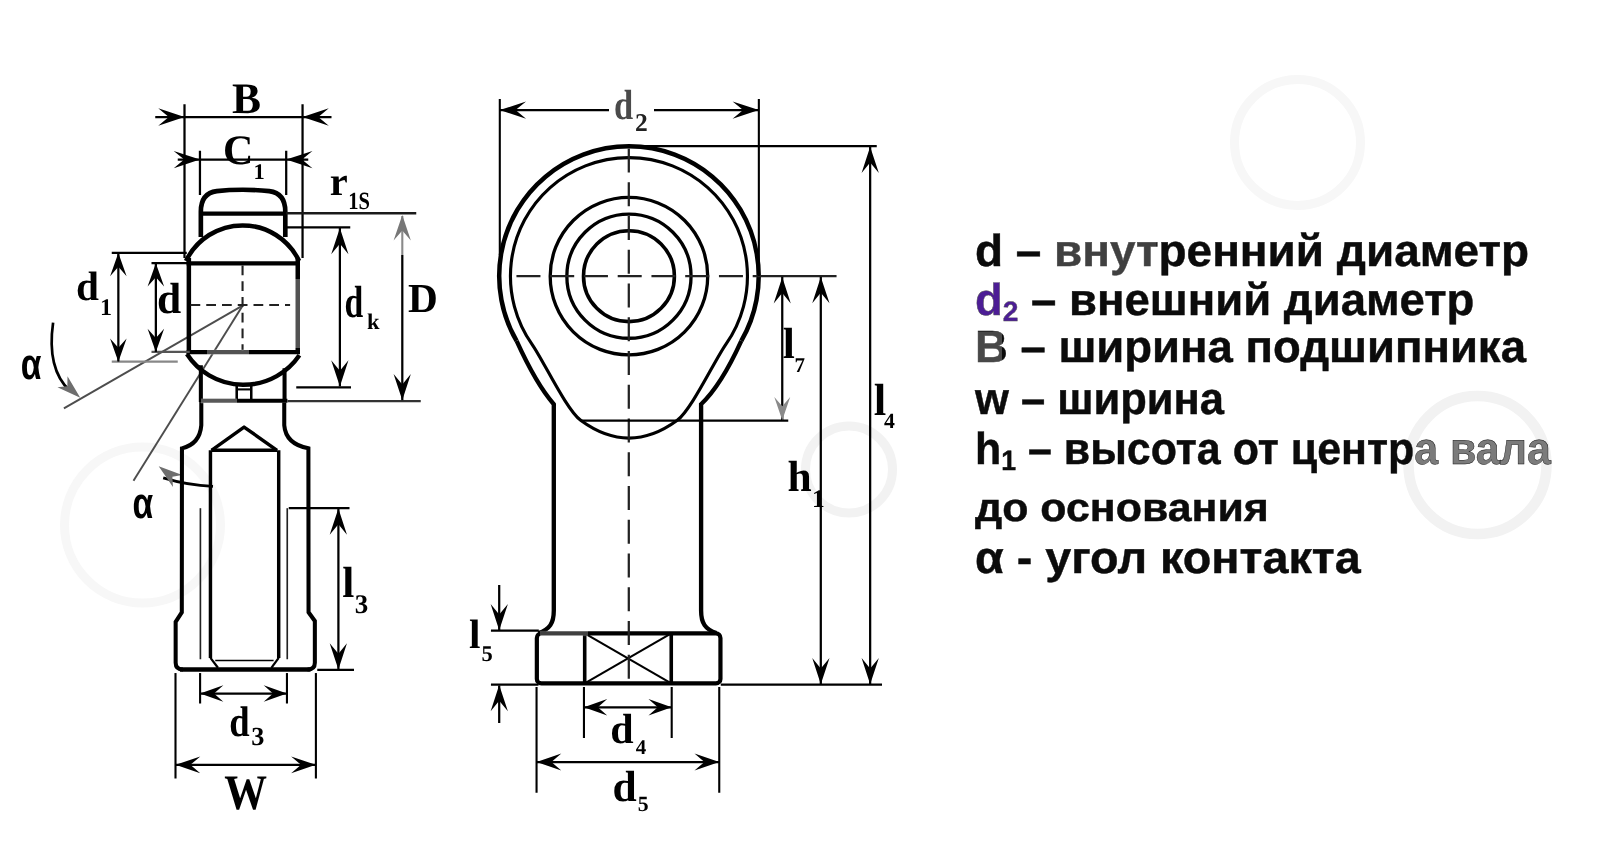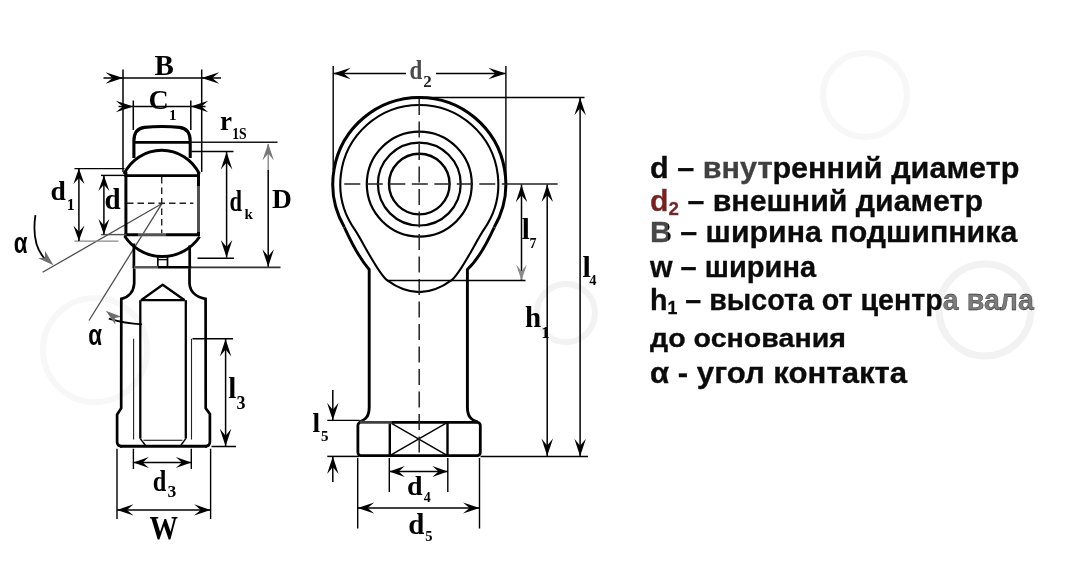--- a/index.html
+++ b/index.html
@@ -173,20 +173,20 @@
 <text x="582.5" y="276.5" font-family="&quot;Liberation Serif&quot;, serif" font-size="30" font-weight="bold" fill="#000" text-anchor="start">l</text>
 <text x="589.3" y="285" font-family="&quot;Liberation Serif&quot;, serif" font-size="14.5" font-weight="bold" fill="#000" text-anchor="start">4</text>
 <text x="406.9" y="495.4" font-family="&quot;Liberation Serif&quot;, serif" font-size="28" font-weight="bold" fill="#000" text-anchor="start">d</text>
 <text x="423.8" y="502.4" font-family="&quot;Liberation Serif&quot;, serif" font-size="14" font-weight="bold" fill="#000" text-anchor="start">4</text>
 <text x="408.3" y="534.2" font-family="&quot;Liberation Serif&quot;, serif" font-size="29" font-weight="bold" fill="#000" text-anchor="start">d</text>
 <text x="425.2" y="540.5" font-family="&quot;Liberation Serif&quot;, serif" font-size="14.5" font-weight="bold" fill="#000" text-anchor="start">5</text>
 <text x="312.6" y="431.9" font-family="&quot;Liberation Serif&quot;, serif" font-size="27.5" font-weight="bold" fill="#000" text-anchor="start">l</text>
 <text x="321" y="440.9" font-family="&quot;Liberation Serif&quot;, serif" font-size="15" font-weight="bold" fill="#000" text-anchor="start">5</text>
 </svg>
 <div class="lg" style="top:152.6px;font-size:30px;transform:scaleX(1.020)">d – внутренний диаметр</div>
-<div class="lg" style="top:186.1px;font-size:30px;transform:scaleX(1.011)"><span style="color:#7f1d1d;-webkit-text-stroke:0.3px #585858">d<sub>2</sub></span> – внешний диаметр</div>
+<div class="lg" style="top:186.1px;font-size:30px;transform:scaleX(1.011)"><span style="color:#4c1d95;-webkit-text-stroke:0.3px #585858">d<sub>2</sub></span> – внешний диаметр</div>
 <div class="lg" style="top:217.1px;font-size:30px;transform:scaleX(1.011)">В – ширина подшипника</div>
 <div class="lg" style="top:251.6px;font-size:30px;transform:scaleX(0.967)">w – ширина</div>
 <div class="lg" style="top:284.6px;font-size:30px;transform:scaleX(0.954)">h<sub>1</sub> – высота от центр<span style="color:#7b7b7b">а вала</span></div>
 <div class="lg" style="top:325.4px;font-size:26.5px;transform:scaleX(1.079)">до основания</div>
 <div class="lg" style="top:358.1px;font-size:30px;transform:scaleX(1.038)">α - угол контакта</div>
 <div style="position:absolute;left:697px;top:156px;width:74px;height:28px;background:rgba(255,255,255,0.22)"></div>
 <div style="position:absolute;left:648px;top:221px;width:20px;height:24px;background:rgba(255,255,255,0.25)"></div>
 </div>
 </body></html>

